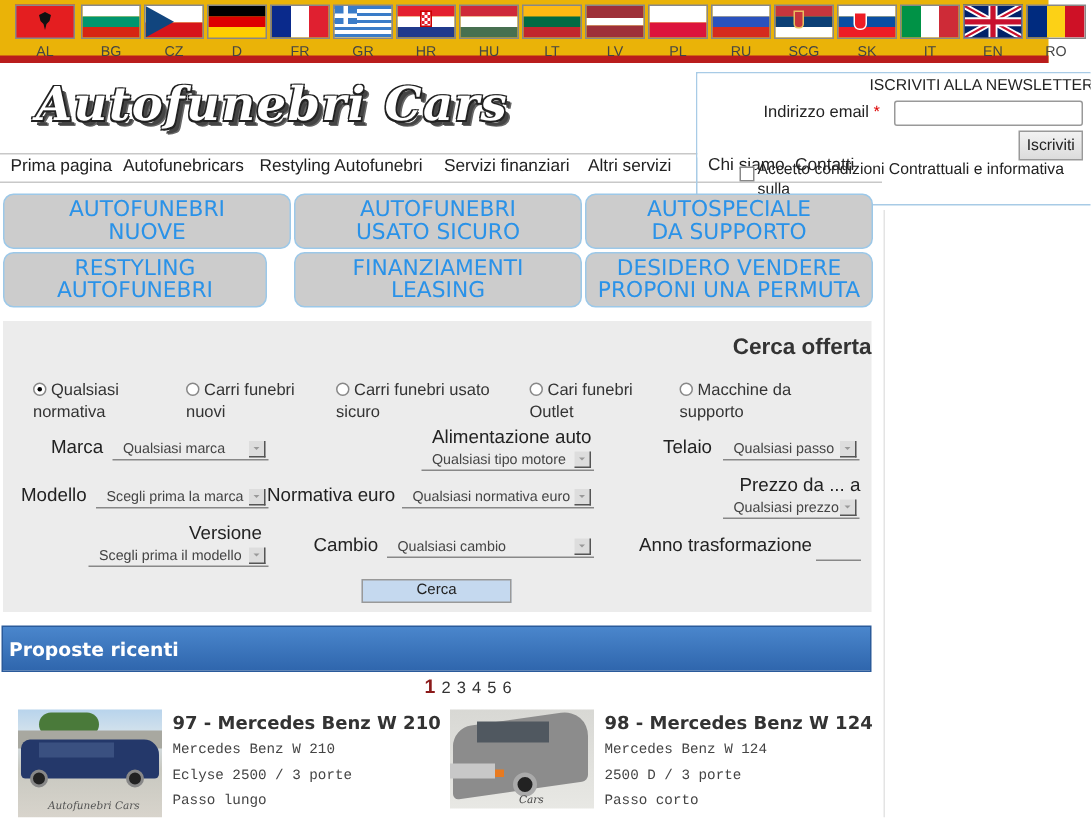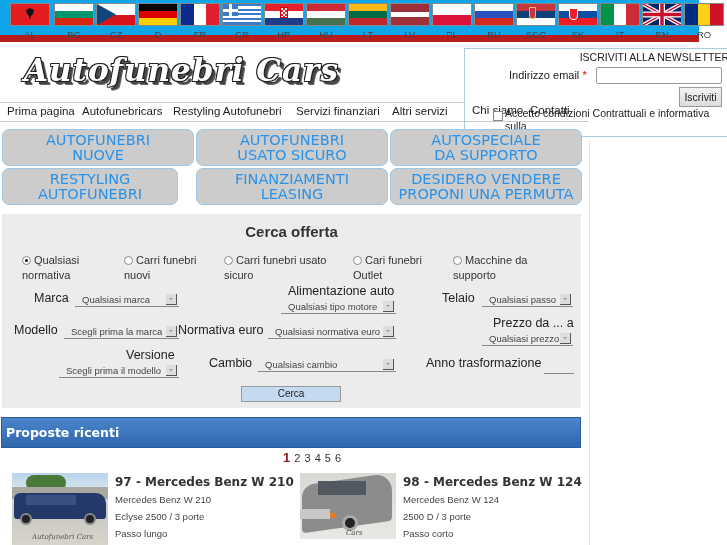--- a/index.html
+++ b/index.html
@@ -1,20 +1,20 @@
 <!DOCTYPE html>
 <html><head>
 <meta charset="utf-8">
 <style>
   * { box-sizing: border-box; margin: 0; padding: 0; }
   html, body { width: 727px; height: 545px; overflow: hidden; background: #ffffff; }
   body { font-family: "DejaVu Sans", "Liberation Sans", sans-serif; color: #333; position: relative; font-size: 11px; }
 
   
-  .flagbar { position: absolute; left: 0; top: 0; width: 699px; height: 42px; background: #0ea5e9; border-bottom: 7px solid #b91c1c; }
+  .flagbar { position: absolute; left: 0; top: 0; width: 699px; height: 42px; background: #eab308; border-bottom: 5px solid #b91c1c; }
   .flag { position: absolute; top: 3px; width: 40px; height: 38px; }
   .flag .fimg { position: absolute; left: 0; top: 0; width: 40px; height: 23px; border: 1px solid #888; overflow: hidden; }
   .flag .fcode { position: absolute; left: 0; top: 26px; width: 40px; text-align: center; font-size: 9.5px; color: #444; font-family: "Liberation Sans", sans-serif; }
   .stripe { position: absolute; left: 0; width: 100%; }
   .vstripe { position: absolute; top: 0; height: 100%; }
 
   
   .logo { position: absolute; left: 24px; top: 52px; height: 40px; font-family: "DejaVu Serif", serif; font-style: italic; font-weight: bold; font-size: 31px; color: #fff; letter-spacing: 1px;
     text-shadow: -1px -1px 0 #222, 1px -1px 0 #222, -1px 1px 0 #222, 1px 1px 0 #222, 3px 3px 0 #444, 4px 4px 0 #666; }
 
@@ -31,42 +31,42 @@
   .nl-btn { position: absolute; left: 214px; top: 38px; width: 43px; height: 20px; border: 1px solid #999; background: linear-gradient(#f2f2f2, #dcdcdc); font-size: 10.5px; color: #222; font-family: "Liberation Sans", sans-serif; text-align: center; line-height: 18px; cursor: pointer; }
   .nl-check { position: absolute; left: 28px; top: 62px; width: 10px; height: 10px; border: 1px solid #888; background: #fff; }
   .nl-terms { position: absolute; left: 40px; top: 58px; width: 220px; font-size: 10.5px; line-height: 13px; color: #222; font-family: "Liberation Sans", sans-serif; }
   .nav-overlap { position: absolute; top: 104px; font-size: 11.5px; color: #222; font-family: "Liberation Sans", sans-serif; white-space: nowrap; }
 
   
   .catbtn { position: absolute; height: 37px; background: #cccccc; border: 1px solid #9cc8e8; border-radius: 7px; color: #2a92e8; text-align: center; font-size: 14.5px; line-height: 15px; padding-top: 3px; font-family: "DejaVu Sans", sans-serif; cursor: pointer; }
 
   
   .search { position: absolute; left: 2px; top: 214px; width: 579px; height: 194px; background: #ececec; }
-  .search-title { position: absolute; left: 0; top: 9px; width: 100%; text-align: center; font-size: 15px; font-weight: bold; color: #333; font-family: "Liberation Sans", sans-serif; }
+  .search-title { position: absolute; left: 0; top: 9px; width: 100%; text-align: right; font-size: 15px; font-weight: bold; color: #333; font-family: "Liberation Sans", sans-serif; }
   .radio { position: absolute; top: 39px; font-size: 11px; line-height: 15px; color: #333; font-family: "Liberation Sans", sans-serif; }
   .radio .rb { display: inline-block; width: 9px; height: 9px; border: 1px solid #888; border-radius: 50%; background: #fff; margin-right: 3px; vertical-align: -1px; position: relative; }
   .radio .rb.on::after { content: ""; position: absolute; left: 2px; top: 2px; width: 3px; height: 3px; border-radius: 50%; background: #000; }
   .flabel { position: absolute; font-size: 12.5px; color: #222; font-family: "Liberation Sans", sans-serif; white-space: nowrap; }
   .sel { position: absolute; height: 14px; border-bottom: 1px solid #888; font-size: 9.5px; color: #444; font-family: "Liberation Sans", sans-serif; padding-left: 7px; line-height: 13px; white-space: nowrap; cursor: pointer; }
   .sel .arr { position: absolute; right: 2px; top: 1px; width: 11px; height: 11px; background: #ddd; border-right: 1px solid #555; border-bottom: 1px solid #555; }
   .sel .arr::after { content: ""; position: absolute; left: 3px; top: 4px; border-left: 2px solid transparent; border-right: 2px solid transparent; border-top: 2px solid #999; }
   .anno-input { position: absolute; left: 542px; top: 148px; width: 30px; height: 12px; border-bottom: 1px solid #888; }
   .cerca-btn { position: absolute; left: 239px; top: 172px; width: 100px; height: 16px; background: #c5d9ef; border: 1px solid #999; font-size: 10px; text-align: center; line-height: 14px; color: #222; font-family: "Liberation Sans", sans-serif; cursor: pointer; }
 
   
   .proposte { position: absolute; left: 1px; top: 417px; width: 580px; height: 31px; background: linear-gradient(#4a86cc, #2f66ad); border: 1px solid #2a5a9a; color: #fff; font-size: 12.5px; font-weight: bold; font-family: "DejaVu Sans", sans-serif; padding-left: 4px; line-height: 29px; }
   .pager { position: absolute; left: 263px; top: 450px; font-size: 11px; color: #333; font-family: "Liberation Sans", sans-serif; margin-left: 20px; }
   .pager .cur { color: #8b1a1a; font-weight: bold; font-size: 13px; }
   .pager span { margin-right: 1px; cursor: pointer; }
 
   
   .listing { position: absolute; top: 473px; width: 290px; height: 72px; }
   .thumb { position: absolute; left: 0; top: 0; width: 96px; height: 72px; overflow: hidden; }
   .l-title { position: absolute; left: 103px; top: 2px; font-size: 12px; font-weight: bold; color: #333; font-family: "DejaVu Sans", sans-serif; white-space: nowrap; cursor: pointer; }
-  .l-line { position: absolute; left: 103px; font-size: 9.5px; color: #444; font-family: Liberation Sans, sans-serif; white-space: nowrap; }
+  .l-line { position: absolute; left: 103px; font-size: 9.5px; color: #444; font-family: Liberation Mono, monospace; white-space: nowrap; }
 
   .rightline { position: absolute; left: 589px; top: 140px; width: 1px; height: 405px; background: #e4e4e4; }
 </style>
 </head>
 <body>
 
 <div class="flagbar">
   <div class="flag" style="left:10px">
     <div class="fimg" style="background:#e41e20">
       <svg width="38" height="21" viewBox="0 0 38 21">

